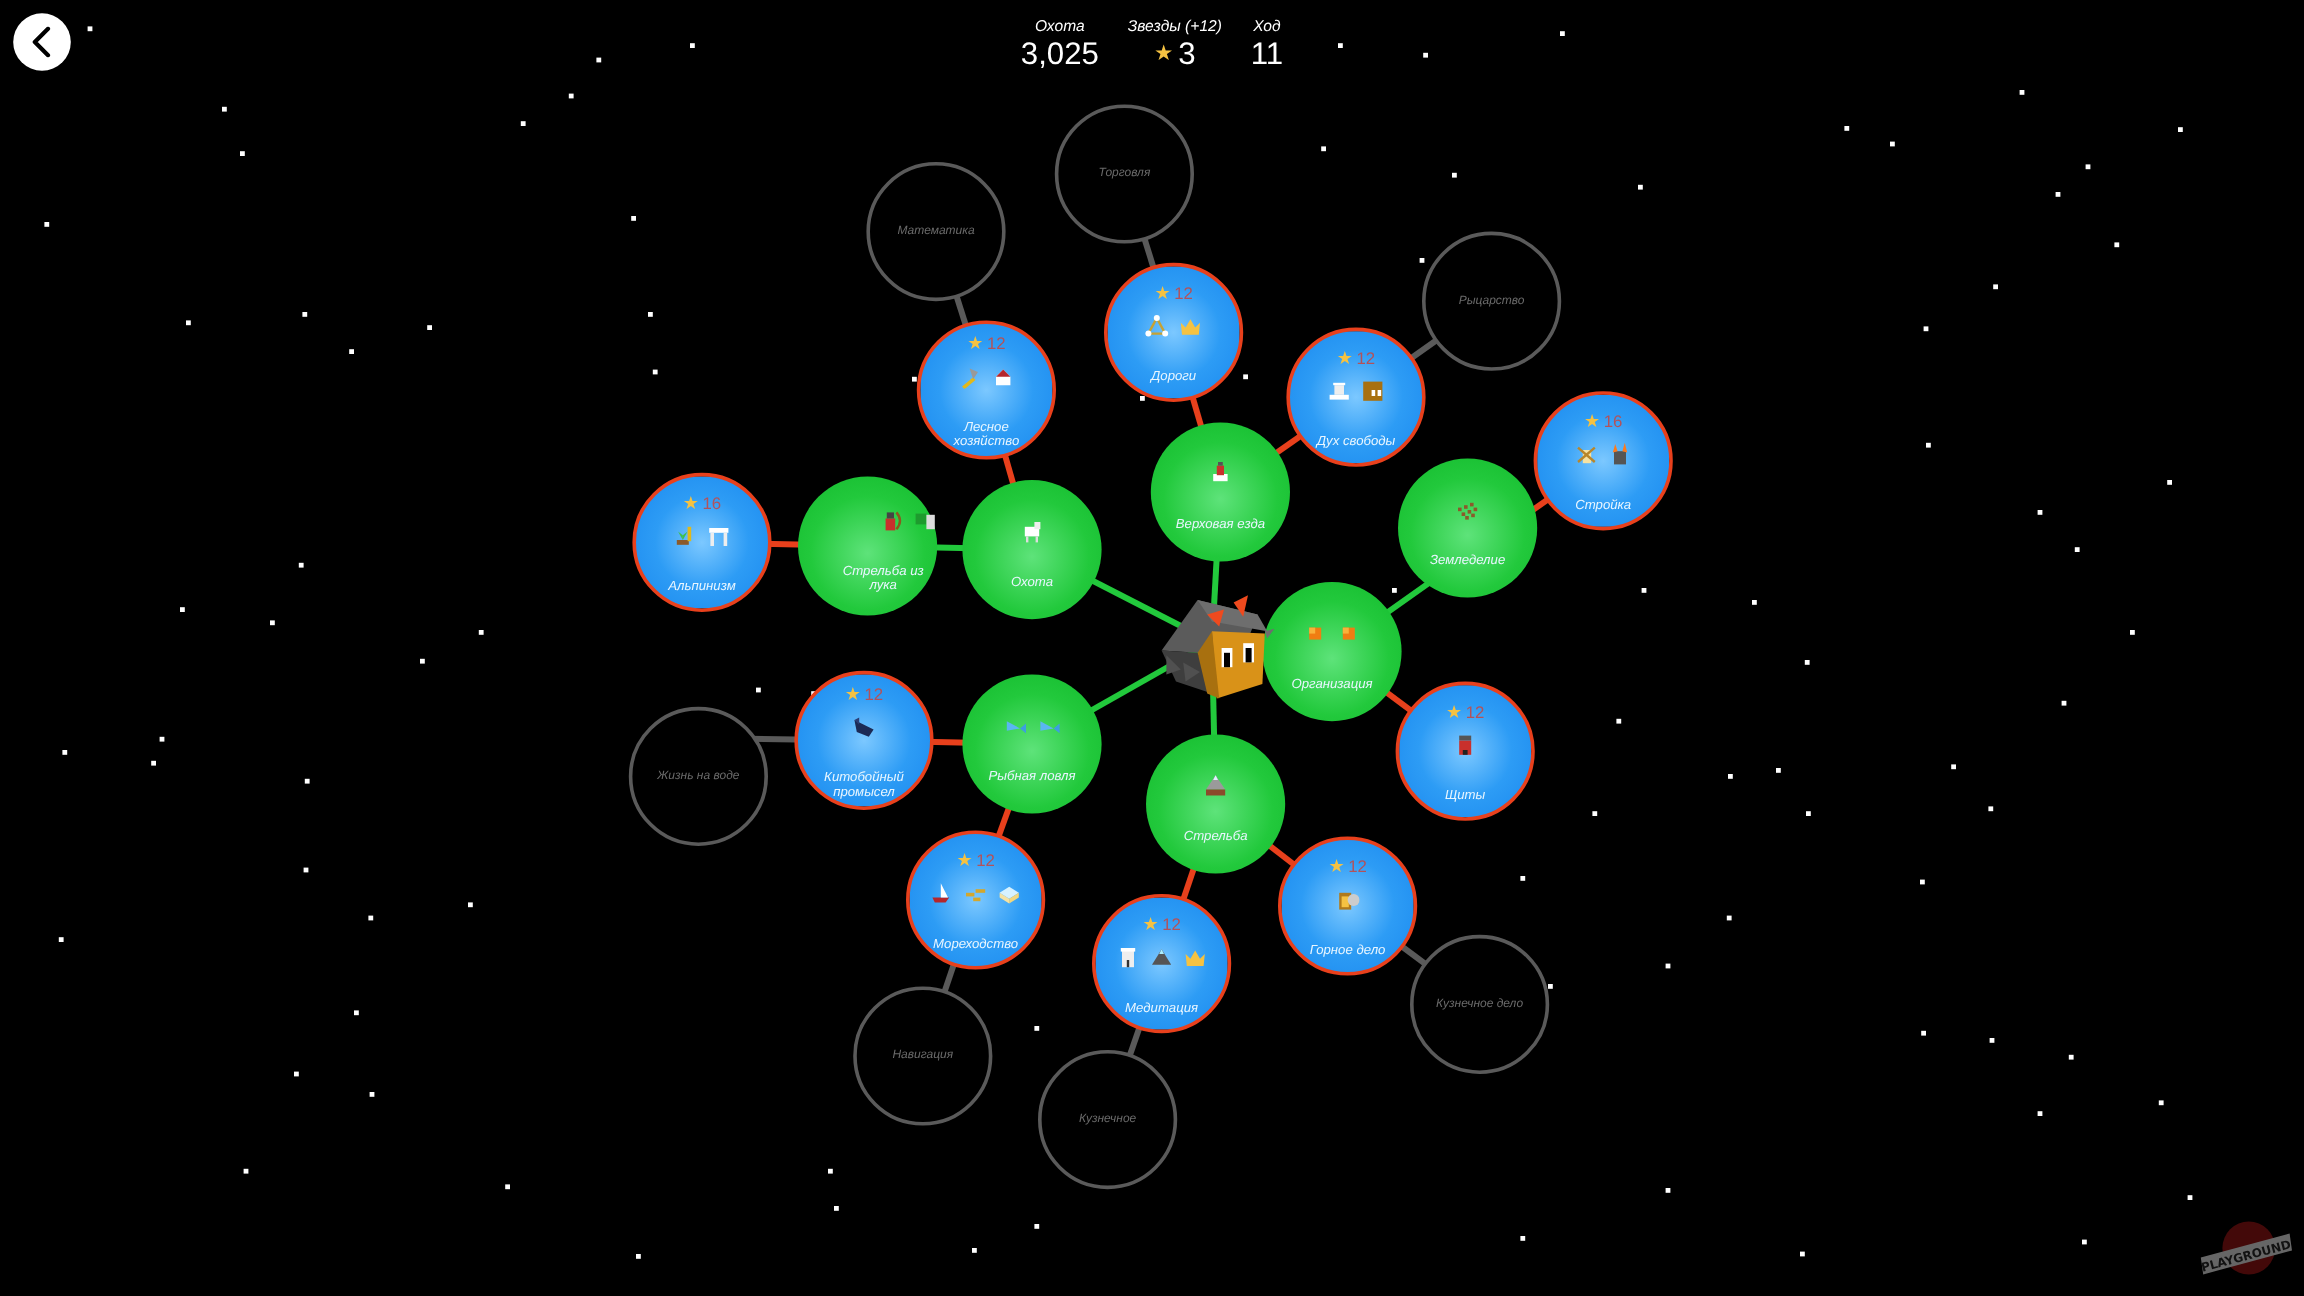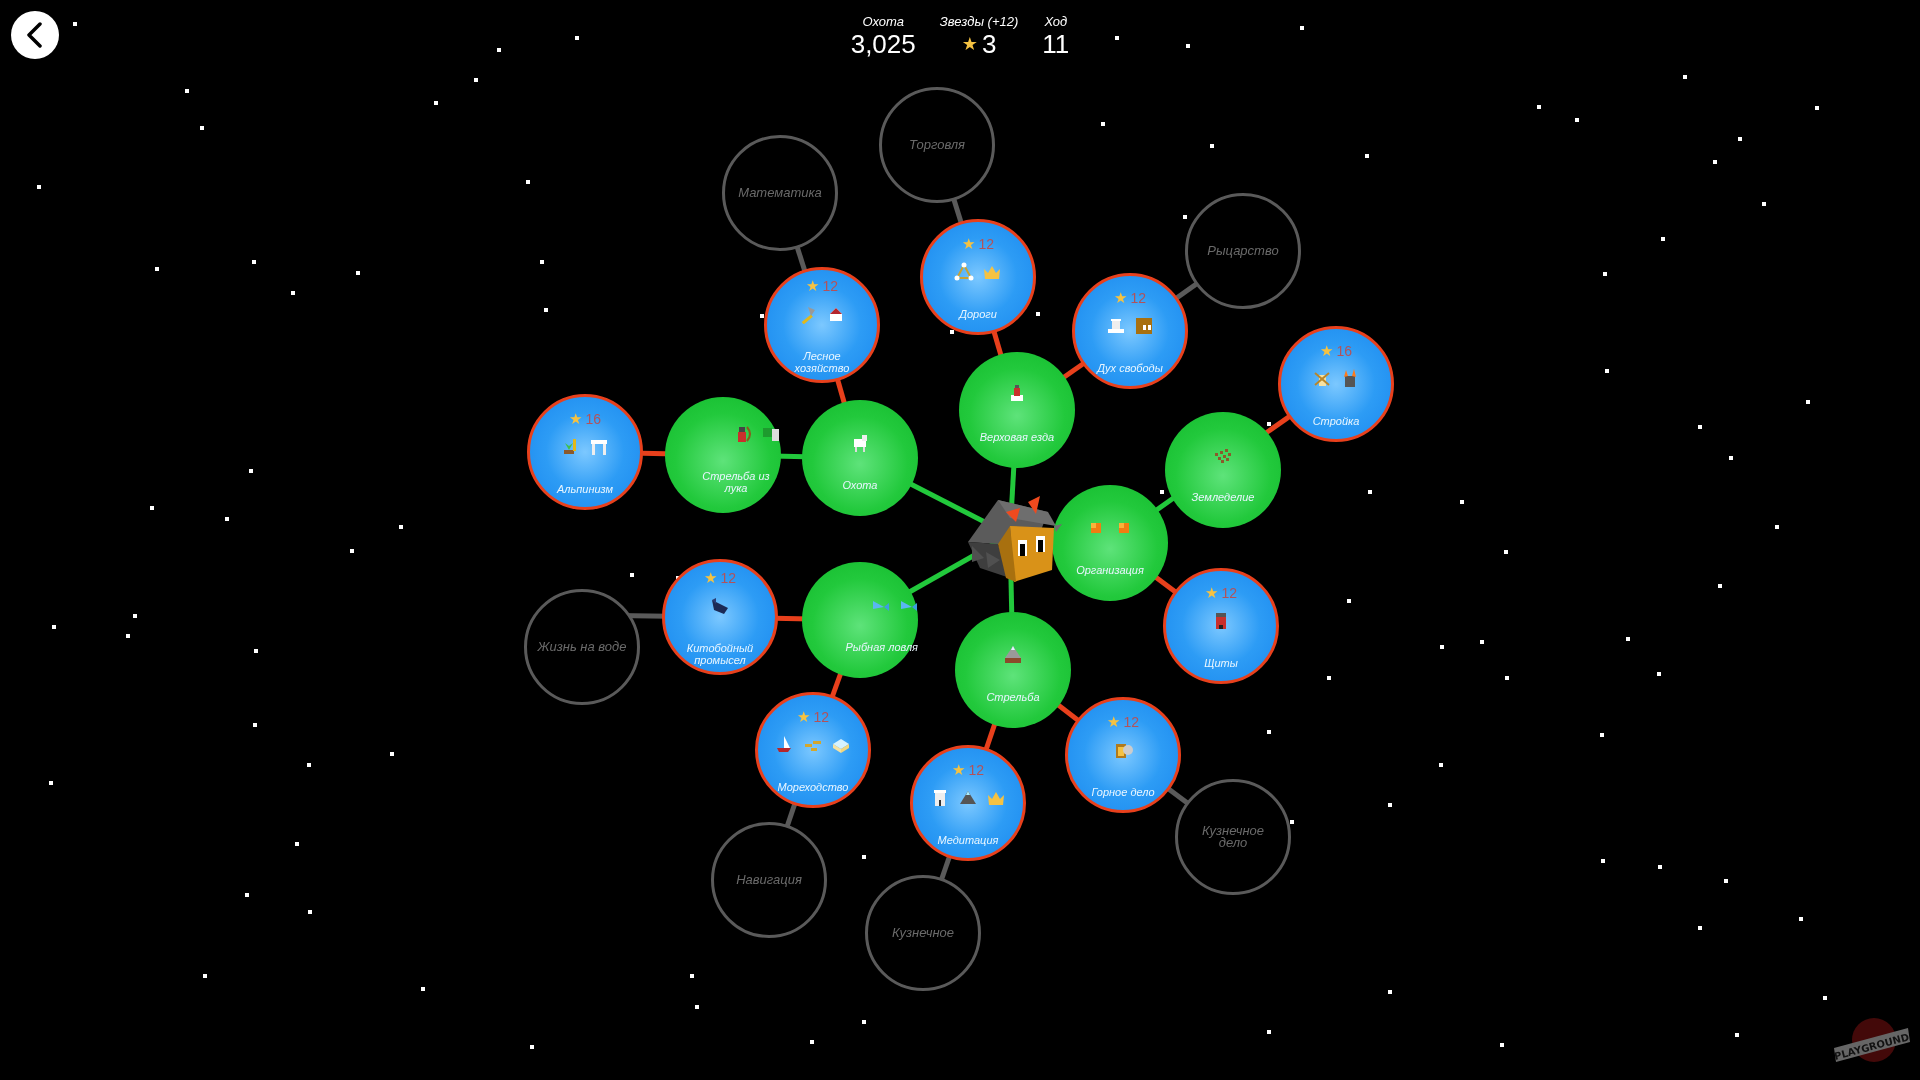--- a/index.html
+++ b/index.html
@@ -17,21 +17,21 @@
   #tree { position:absolute; left:0; top:0; width:1920px; height:1080px; }
   .node { position:absolute; width:116px; height:116px; margin-left:-58px; margin-top:-58px; border-radius:50%;
           box-sizing:border-box; display:flex; flex-direction:column; align-items:center; justify-content:center; cursor:pointer; }
   .node.researched { background:radial-gradient(circle at 50% 55%, #5ee37a 0%, #22c93c 55%, #13b92c 100%); }
   .node.available { background:radial-gradient(circle at 50% 50%, #7cc8ff 0%, #2d9cf5 50%, #1a88ee 100%); border:3px solid #e8401c; }
   .node.locked { background:#000; border:3px solid #5a5a5a; }
   .node .cost { font-size:14px; color:#b3525a; display:flex; align-items:center; gap:3px; margin-bottom:2px; }
   .node .cost .st { color:#f5c242; font-size:15px; }
   .node .icons { height:34px; display:flex; align-items:center; justify-content:center; gap:8px; }
   .node .label { font-size:11px; font-style:italic; color:#e9f6ff; text-align:center; line-height:12px; max-width:90px; margin-top:19px; }
-  .node.locked .label { color:#6a6a6a; font-size:13px; margin-top:0; }
+  .node.locked .label { color:#6a6a6a; font-size:10px; margin-top:0; }
   .ico { width:20px; height:20px; display:inline-block; }
   .tribe { position:absolute; left:958px; top:482px; width:106px; height:106px; }
   .watermark { position:absolute; right:8px; bottom:8px; width:80px; height:60px; opacity:0.55; }
 </style>
 </head>
 <body>
 
 <div id="stars">
     <div class="star" style="left: 73px; top: 22px;"></div>
     <div class="star" style="left: 185px; top: 89px;"></div>
@@ -204,38 +204,38 @@
             <rect x="5" y="5" width="10" height="10" fill="#f07d12"></rect>
             <rect x="5" y="5" width="5" height="5" fill="#f9b23a"></rect>
           </svg></span>
         <span class="ico"><svg width="20" height="20" viewBox="0 0 20 20">
             <rect x="5" y="5" width="10" height="10" fill="#f07d12"></rect>
             <rect x="5" y="5" width="5" height="5" fill="#f9b23a"></rect>
           </svg></span>
       </div>
       <div class="label">Организация</div>
     </div>
-    <div class="node researched" style="left: 1223px; top: 470px;">
+    <div class="node researched" style="left: 1223px; top: 440px;">
       <div class="icons">
         <span class="ico"><svg width="20" height="20" viewBox="0 0 20 20">
             <g fill="#8b5a2b">
               <rect x="2" y="8" width="3" height="3"></rect>
               <rect x="7" y="6" width="3" height="3"></rect>
               <rect x="12" y="4" width="3" height="3"></rect>
               <rect x="5" y="12" width="3" height="3"></rect>
               <rect x="10" y="10" width="3" height="3"></rect>
               <rect x="15" y="8" width="3" height="3"></rect>
               <rect x="8" y="15" width="3" height="3"></rect>
               <rect x="13" y="13" width="3" height="3"></rect>
             </g>
           </svg></span>
       </div>
       <div class="label">Земледелие</div>
     </div>
-    <div class="node researched" style="left: 860px; top: 620px; align-items: flex-end;">
+    <div class="node researched" style="left: 860px; top: 620px;">
       <div class="icons">
         <span class="ico"><svg width="20" height="20" viewBox="0 0 20 20">
             <polygon points="3,6 14,12 3,14" fill="#5ab6f0"></polygon>
             <polygon points="14,12 19,8 19,16" fill="#3d9ee0"></polygon>
           </svg></span>
         <span class="ico"><svg width="20" height="20" viewBox="0 0 20 20">
             <polygon points="3,6 14,12 3,14" fill="#5ab6f0"></polygon>
             <polygon points="14,12 19,8 19,16" fill="#3d9ee0"></polygon>
           </svg></span>
       </div>

